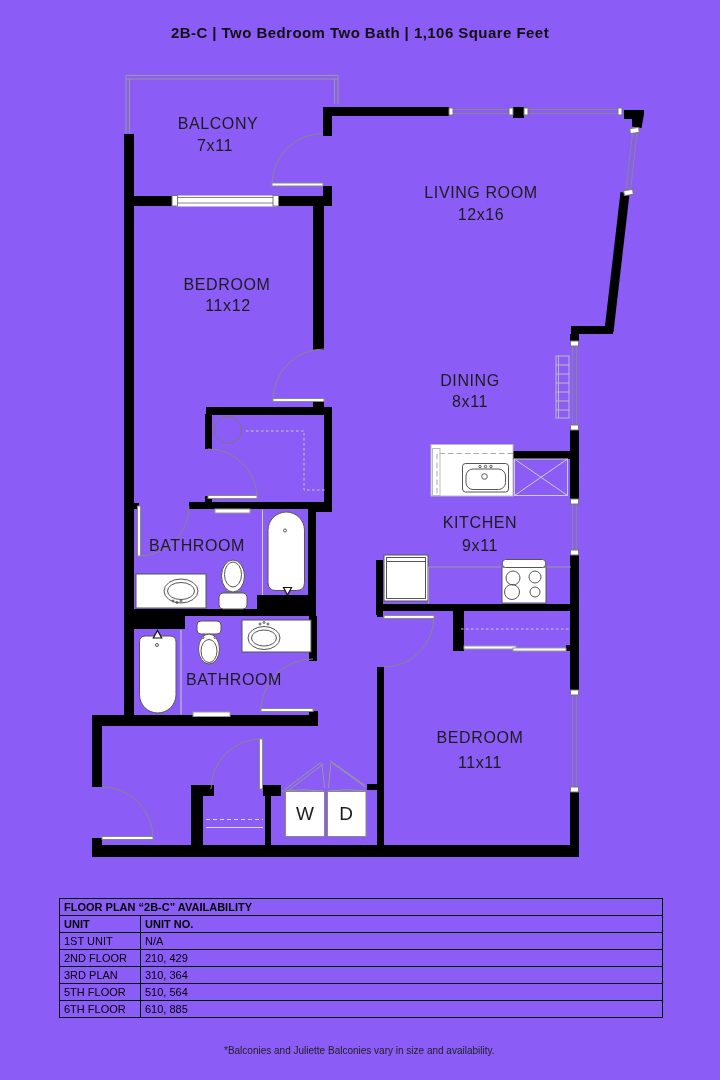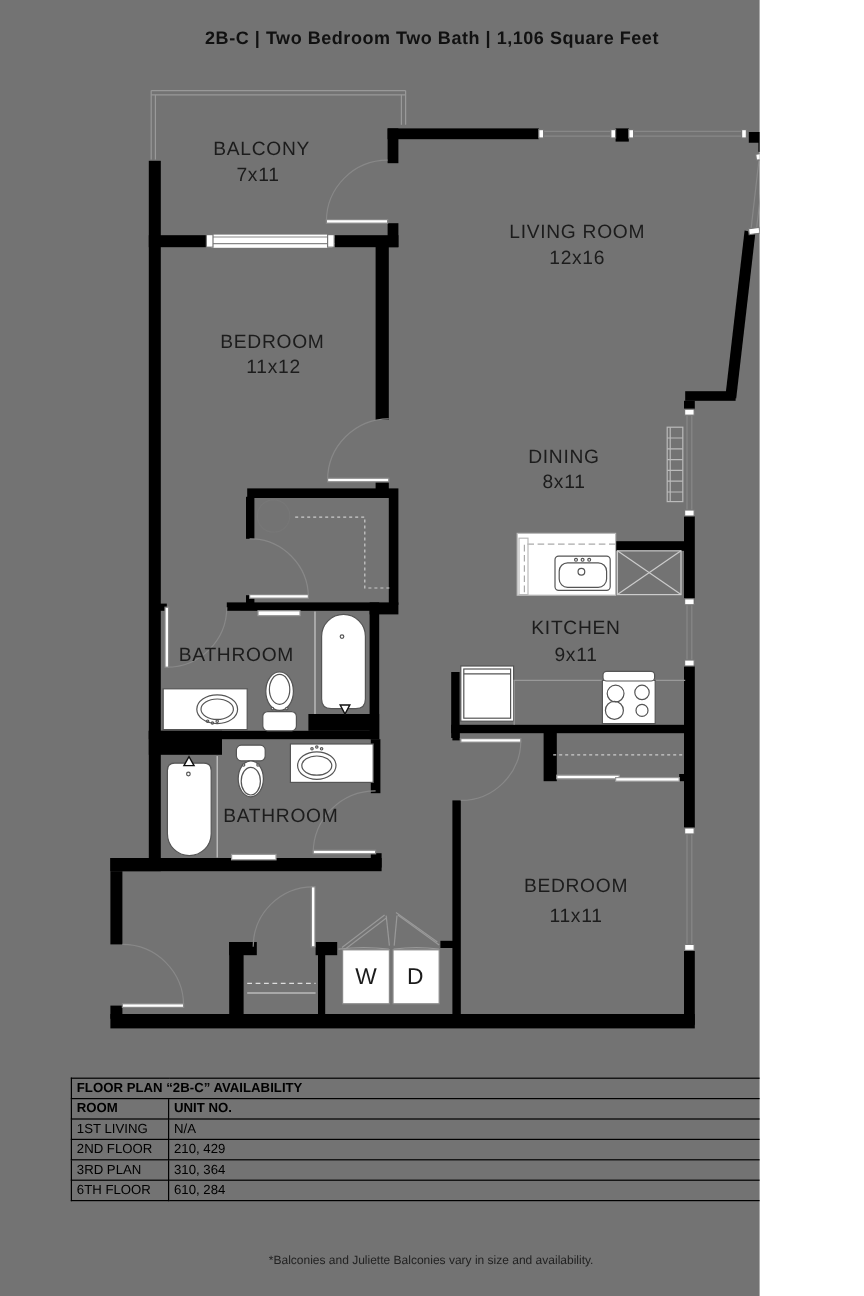--- a/index.html
+++ b/index.html
@@ -1,16 +1,16 @@
 <!DOCTYPE html>
 <html><head>
 <meta charset="utf-8">
 <style>
 html,body{margin:0;padding:0;background:#fff;}
-#page{position:relative;width:633px;height:1080px;background:#737373;overflow:hidden;font-family:"Liberation Sans",sans-serif;}
+#page{position:relative;width:720px;height:1080px;background:#8b5cf6;overflow:hidden;font-family:"Liberation Sans",sans-serif;}
 .abs{position:absolute;}
 svg text{font-family:"Liberation Sans",sans-serif;fill:#1c1c1c;}
 .room{font-size:16px;letter-spacing:0.6px;}
 table.avail{border-collapse:collapse;table-layout:fixed;}
 table.avail td{border:1px solid #000;font-size:11px;padding:0 0 0 4px;height:16px;line-height:15px;vertical-align:middle;white-space:nowrap;margin-left:16px;}
 </style>
 </head>
 <body>
 <div id="page">
 
@@ -396,44 +396,48 @@
           <col style="width:81px;">
           <col style="width:522px;">
         </colgroup>
 
 <tbody>
           <tr>
             <td colspan="2" style="font-weight:bold;">FLOOR PLAN “2B-C” AVAILABILITY</td>
           </tr>
 
 <tr>
-            <td style="font-weight:bold;">ROOM</td>
+            <td style="font-weight:bold;">UNIT</td>
             <td style="font-weight:bold;">UNIT NO.</td>
           </tr>
 
 <tr>
-            <td>1ST LIVING</td>
+            <td>1ST UNIT</td>
             <td>N/A</td>
           </tr>
 
 <tr>
             <td>2ND FLOOR</td>
             <td>210, 429</td>
           </tr>
 
 <tr>
             <td>3RD PLAN</td>
             <td>310, 364</td>
           </tr>
 
 
+<tr>
+            <td>5TH FLOOR</td>
+            <td>510, 564</td>
+          </tr>
 
 <tr>
             <td>6TH FLOOR</td>
-            <td>610, 284</td>
+            <td>610, 885</td>
           </tr>
 </tbody>
       </table>
 </div>
 
 
 <div class="abs" style="left:224px;top:1045px;font-size:10px;color:#222;">*Balconies and Juliette Balconies vary in size and availability.</div>
 </div>
 
 </body></html>

